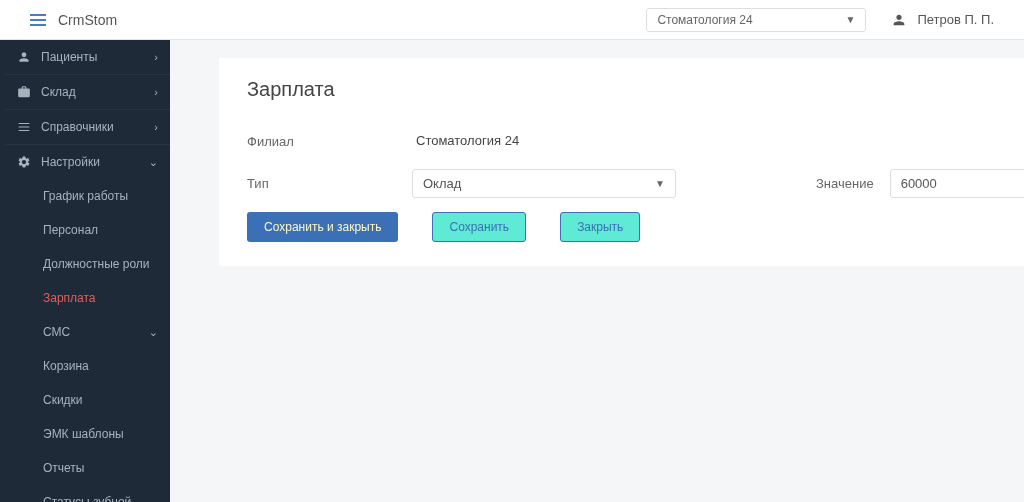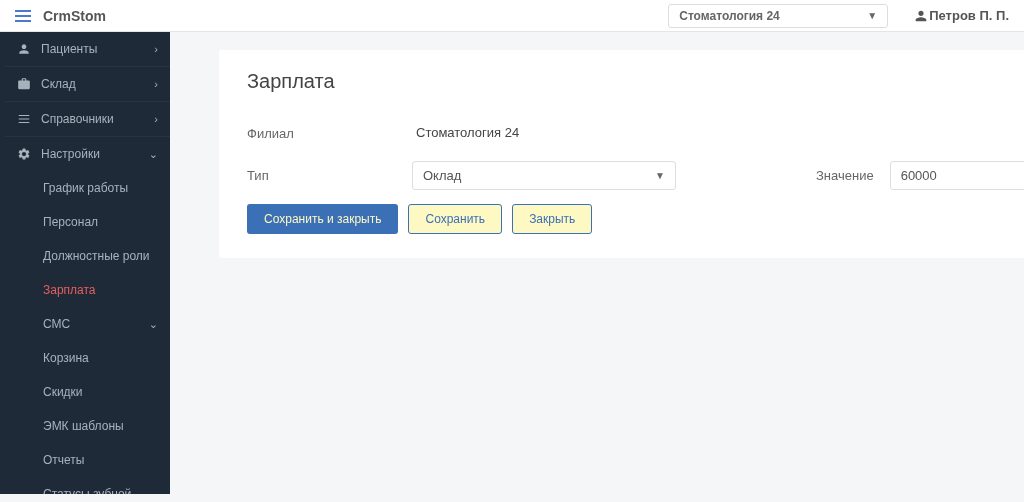--- a/index.html
+++ b/index.html
@@ -1,33 +1,32 @@
 <!DOCTYPE html>
 <html><head>
   <meta charset="utf-8">
   <style>
     * { box-sizing: border-box; margin: 0; padding: 0; }
     body { font-family: Arial, sans-serif; font-size: 13px; background: #f5f6f8; color: #333; }
     
     .topbar {
-      height: 32px;
+      height: 40px;
       background: #fff;
       border-bottom: 1px solid #e5e5e5;
       display: flex;
       align-items: center;
-      padding: 0 15px;
-      font-weight: bold;
+      padding: 0 30px;
     }
     .hamburger { display: flex; flex-direction: column; gap: 3px; cursor: pointer; margin-right: 12px; }
     .hamburger span { width: 16px; height: 2px; background: #4a7bc8; }
     .brand { font-size: 14px; color: #555; }
     .topright { margin-left: auto; display: flex; align-items: center; gap: 25px; }
     .org-select { display: flex; align-items: center; border: 1px solid #ddd; border-radius: 3px; padding: 4px 10px; width: 220px; font-size: 12px; color: #666; cursor: pointer; }
     .org-select .caret { margin-left: auto; font-size: 10px; color: #666; }
-    .user { display: flex; align-items: center; gap: 0; color: #555; font-size: 13px; }
+    .user { display: flex; align-items: center; gap: 10px; color: #555; font-size: 13px; }
     .user-icon { width: 16px; height: 16px; }
     
     .layout { display: flex; height: calc(100vh - 40px); gap: 24px; }
     .sidewrap { display: flex; }
     .sidebar-left { width: 5px; background: #1e2a38; }
     .sidebar { width: 165px; background: #1e2a38; color: #a8b2bd; display: flex; flex-direction: column; }
     .nav-item { display: flex; align-items: center; padding: 10px 12px; cursor: pointer; font-size: 12px; }
     .nav-item .icon { width: 14px; margin-right: 10px; display: inline-flex; }
     .nav-item .chev { margin-left: auto; font-size: 11px; }
     .nav-item.sub { padding-left: 38px; font-size: 12px; }
@@ -48,21 +47,21 @@
     .select-box { width: 264px; border: 1px solid #ddd; border-radius: 3px; padding: 6px 10px; display: flex; align-items: center; cursor: pointer; font-size: 13px; color: #555; }
     .select-box .caret { margin-left: auto; font-size: 10px; color: #666; }
     
     .value-group { display: flex; align-items: center; gap: 16px; margin-left: 110px; }
     .value-label { color: #666; font-size: 13px; }
     .input-box { width: 235px; border: 1px solid #ddd; border-radius: 3px; padding: 6px 10px; font-size: 13px; color: #555; }
     
     .btn-row { display: flex; gap: 10px; margin-top: 12px; }
     .btn { padding: 7px 16px; border-radius: 3px; font-size: 12px; cursor: pointer; border: 1px solid transparent; }
     .btn-primary { background: #3b6fb6; color: #fef9c3; }
-    .btn-outline { background: #fef9c3; border-color: #3b6fb6; color: #3b6fb6; }
+    .btn-outline { background: #5eead4; border-color: #3b6fb6; color: #3b6fb6; margin-left: 24px; }
     
     svg { display: block; }
   </style>
 </head>
 <body>
 
 <div class="topbar">
   <div class="hamburger">
     <span></span>
       <span></span>

